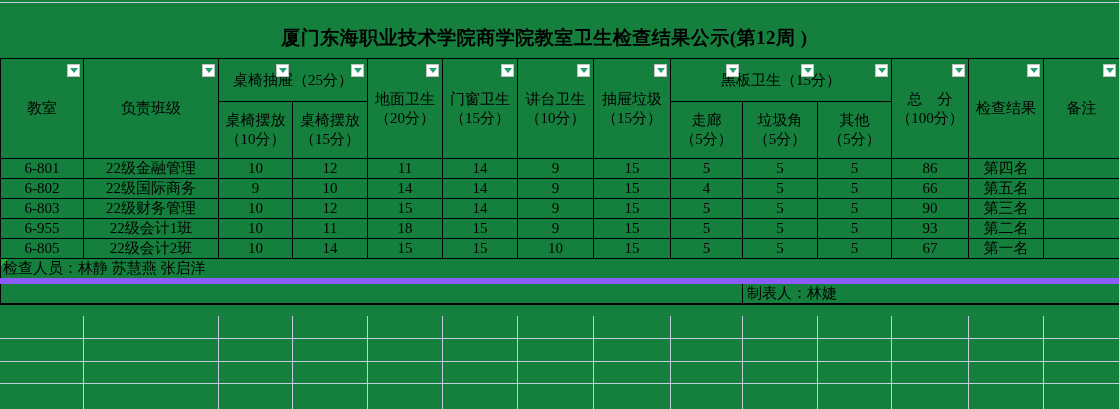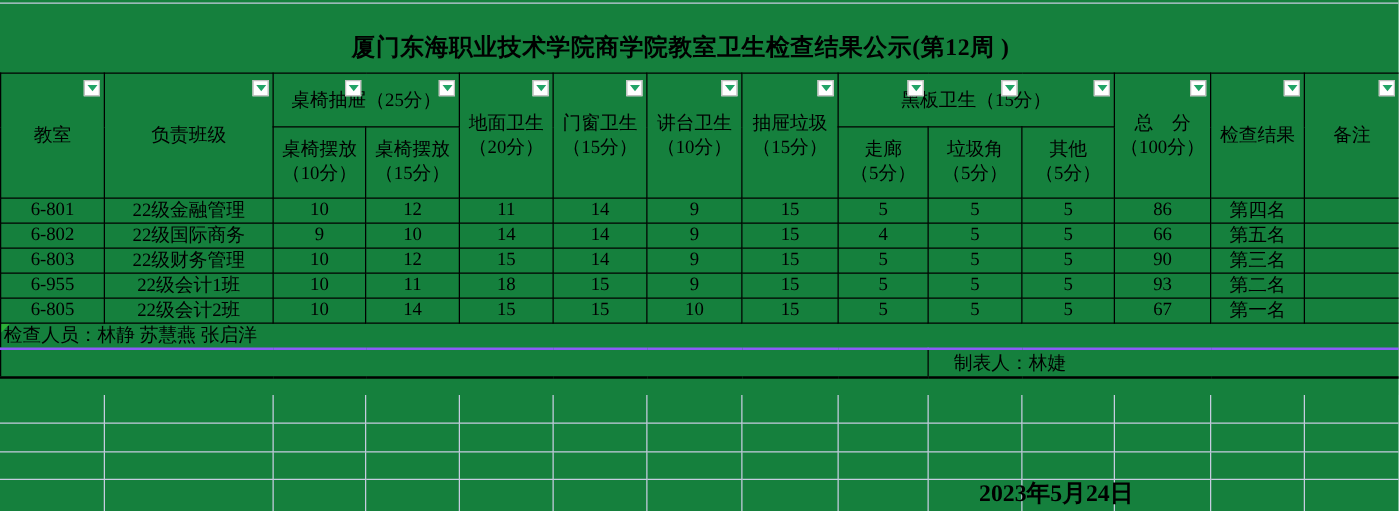--- a/index.html
+++ b/index.html
@@ -10,24 +10,24 @@
          font-size:19px;font-weight:bold;letter-spacing:0.5px;white-space:nowrap;}
   table{border-collapse:collapse;table-layout:fixed;}
   table.main{position:absolute;top:58px;left:0;width:1119px;}
   .main th,.main td{border:1px solid #000;padding:0;font-weight:normal;font-size:15px;
                     text-align:center;vertical-align:middle;overflow:hidden;white-space:nowrap;}
   tr.r-group{height:43px;}
   tr.r-sub{height:57px;}
   tr.r-data{height:19px;}
   .two span{display:block;line-height:19px;}
   tr.r-insp{height:20px;}
-  tr.r-insp td{text-align:left;padding-left:2px;border-bottom:2px solid #8b5cf6;position:relative;}
+  tr.r-insp td{text-align:left;padding-left:2px;border-bottom:6px solid #8b5cf6;position:relative;}
   tr.r-tab{height:23px;}
   tr.r-tab td{border-bottom:2px solid #000;}
-  tr.r-tab td.tab-cell{text-align:left;padding-left:20px;}
+  tr.r-tab td.tab-cell{text-align:left;padding-left:4px;}
   .err-corner{position:absolute;top:0;left:0;width:0;height:0;
               border-top:7px solid #2db237;border-right:7px solid transparent;}
   .fbtn{position:absolute;top:64px;width:13px;height:13px;background:#fff;
         border:1px solid #c0c0c0;display:flex;align-items:center;justify-content:center;
         z-index:5;box-sizing:border-box;cursor:pointer;}
   .fbtn .tri{width:0;height:0;border-left:4px solid transparent;border-right:4px solid transparent;
              border-top:5px solid #21a366;}
   table.bgrid{position:absolute;top:316px;left:0;width:1119px;}
   .bgrid td{border-right:1px solid #c5cce0;border-bottom:1px solid #c5cce0;padding:0;}
   .bgrid tr.g1{height:22px;}.bgrid tr.g2{height:23px;}.bgrid tr.g3{height:22px;}.bgrid tr.g4{height:26px;}
@@ -325,14 +325,13 @@
           <td></td>
           <td></td>
           <td></td>
           <td></td>
           <td></td>
           <td></td>
         </tr>
   </tbody>
     </table>
 
-  <div class="date">2023年5月24日</div>
 </div>
 
 </body></html>

